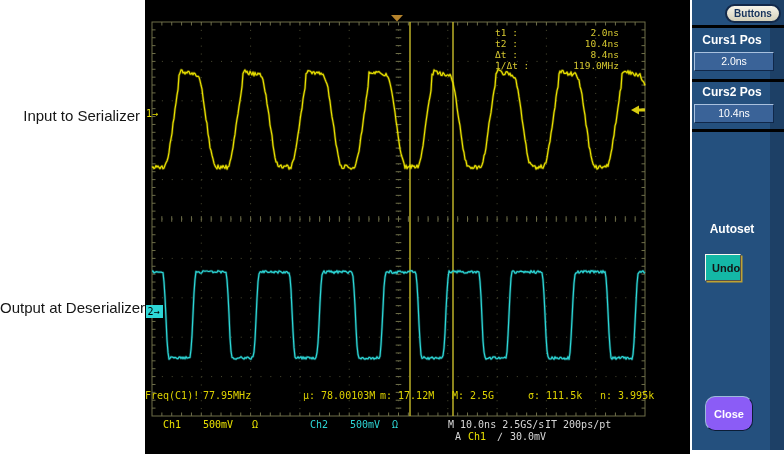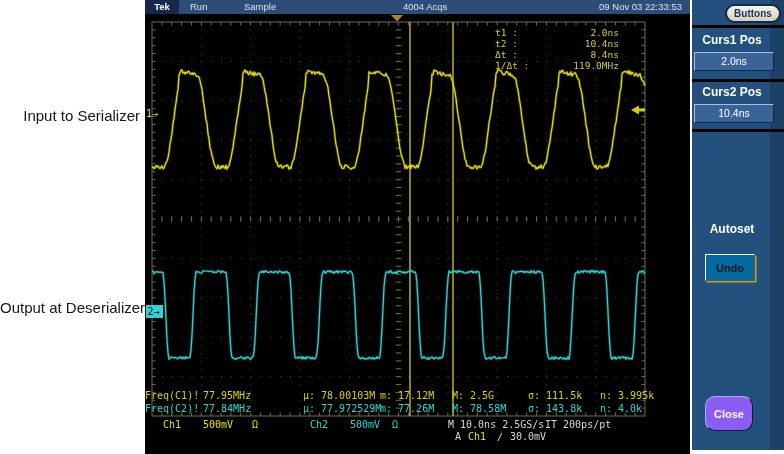--- a/index.html
+++ b/index.html
@@ -51,21 +51,21 @@
         background:linear-gradient(#f7f5ea,#d4d0ba);border:2px solid #13294a;
         color:#16335c;font:bold 10px "Liberation Sans",sans-serif;padding:0;cursor:pointer}
   .ptitle{position:absolute;left:0;width:80px;text-align:center;color:#fff;
           font-weight:bold;font-size:12px}
   #pt1{top:33px}#pt2{top:85px}
   .pval{position:absolute;left:2px;width:78px;height:17px;background:#3a6398;
         border:1px solid;border-color:#a9c1de #10284a #10284a #a9c1de;
         color:#fff;font-size:10.5px;line-height:17px;text-align:center}
   #pv1{top:52px}#pv2{top:104px}
   #autoset-title{top:222px}
-  .undo{position:absolute;left:13px;top:254px;width:50px;height:27px;background:#0369a1;
+  .undo{position:absolute;left:13px;top:254px;width:36px;height:27px;background:#14b8a6;
         border:1px solid;border-color:#fbf9f2 #565349 #565349 #fbf9f2;
         box-shadow:1.5px 1.5px 0 0 #bfa232;color:#141414;
         font:bold 11px "Liberation Sans",sans-serif;cursor:pointer}
   .closebtn{position:absolute;left:13px;top:396px;width:48px;height:35px;background:#8b5cf6;
         border:1px solid;border-color:#9db9d9 #0b1d36 #0b1d36 #9db9d9;border-radius:10px;
         color:#fff;font:bold 11px "Liberation Sans",sans-serif;cursor:pointer}
 </style>
 </head>
 <body>
 
@@ -401,27 +401,20 @@
 
     <text x="1" y="117" fill="#e8e000" font-size="10" font-family="DejaVu Sans Mono, monospace">1→</text>
 
     <rect x="1" y="305" width="17" height="13" fill="#2dd6d6"></rect>
     <text x="2.5" y="315" fill="#000" font-size="10" font-family="DejaVu Sans Mono, monospace">2→</text>
 
     <polygon points="486,110 494,105.5 494,114.5" fill="#d8cc10"></polygon>
     <rect x="494" y="108.5" width="6" height="3" fill="#d8cc10"></rect>
   </svg>
 
-  <div class="statusbar">
-    <span class="tek">Tek</span>
-    <span class="sb-run">Run</span>
-    <span class="sb-sample">Sample</span>
-    <span class="sb-acqs">4004 Acqs</span>
-    <span class="sb-date">09 Nov 03 22:33:53</span>
-  </div>
 
   <div class="readout">
     <div class="r">
       <span class="lab">t1 :</span>
       <span class="val">2.0ns</span>
     </div>
     <div class="r">
       <span class="lab">t2 :</span>
       <span class="val">10.4ns</span>
     </div>
@@ -437,29 +430,20 @@
 
   <div class="srow" id="meas1">
     <span class="m-name">Freq(C1)!</span>
     <span class="m-val">77.95MHz</span>
     <span class="m-mean">μ: 78.00103M</span>
     <span class="m-min">m: 17.12M</span>
     <span class="m-max">M: 2.5G</span>
     <span class="m-sig">σ: 111.5k</span>
     <span class="m-n">n: 3.995k</span>
   </div>
-  <div class="srow" id="meas2">
-    <span class="m-name">Freq(C2)!</span>
-    <span class="m-val">77.84MHz</span>
-    <span class="m-mean">μ: 77.972529M</span>
-    <span class="m-min">m: 77.26M</span>
-    <span class="m-max">M: 78.58M</span>
-    <span class="m-sig">σ: 143.8k</span>
-    <span class="m-n">n: 4.0k</span>
-  </div>
 
   <div class="srow" id="chrow">
     <span class="p1 c-y">Ch1</span>
     <span class="p2 c-y">500mV</span>
     <span class="p3 c-y">Ω</span>
     <span class="p4 c-c">Ch2</span>
     <span class="p5 c-c">500mV</span>
     <span class="p6 c-c">Ω</span>
     <span class="p7">M 10.0ns 2.5GS/s</span>
     <span class="p8">IT 200ps/pt</span>

